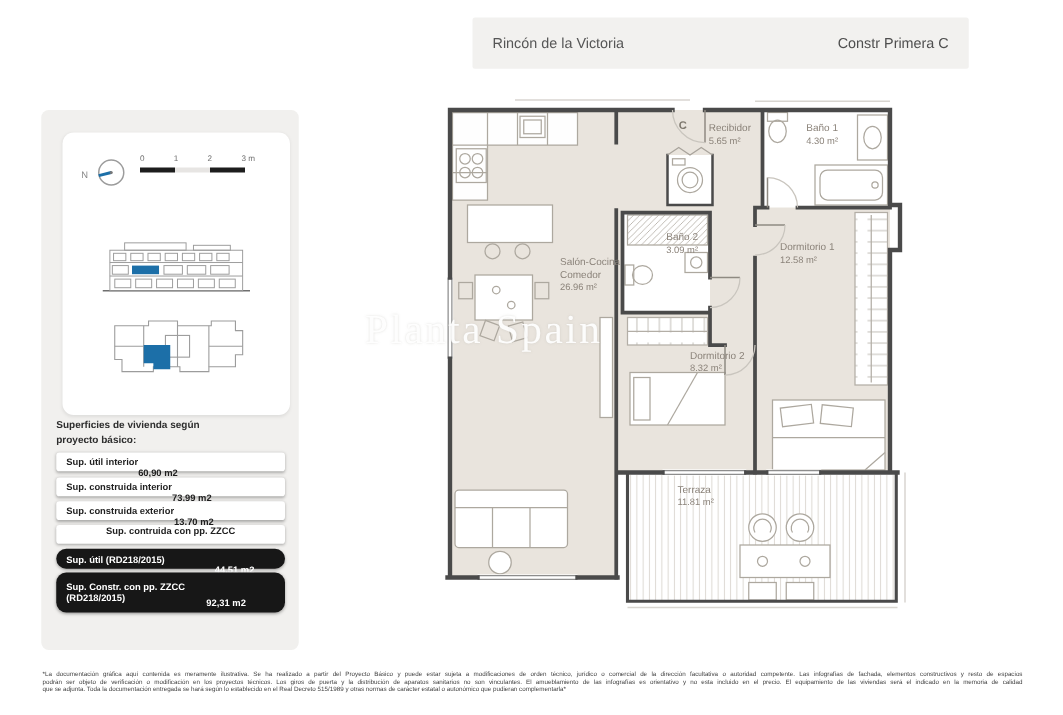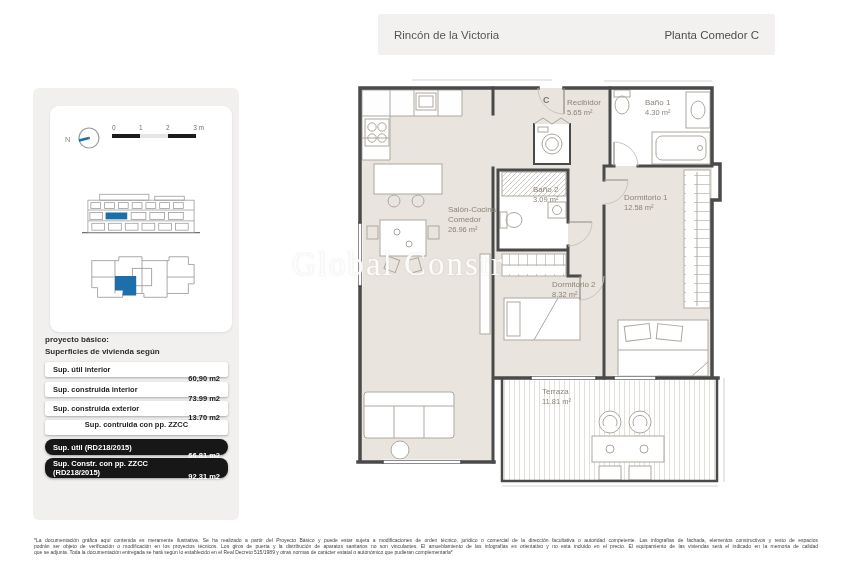--- a/index.html
+++ b/index.html
@@ -17,21 +17,21 @@
   .panel{left:33px;top:88px;width:206px;height:432px;background:#f1f0ee;border-radius:6px;}
   .card{left:50px;top:106px;width:182px;height:226px;background:#ffffff;border-radius:9px;
         box-shadow:0 1px 3px rgba(0,0,0,0.08);}
   .scalewrap{left:112px;top:124px;width:92px;}
   .scalenums{display:flex;justify-content:space-between;font-size:6.5px;color:#6f6f6f;padding:0 0 3px 0;}
   .scalebar{display:flex;height:4px;width:84px;}
   .scalebar .s1,.scalebar .s3{background:#1d1d1d;width:28px;height:4px;}
   .scalebar .s2{background:#e7e5e3;width:28px;height:4px;}
 
   .tabletitle{left:45px;top:334px;width:190px;font-size:8px;font-weight:700;color:#2e2e2e;line-height:1.45;}
-  .row{left:45px;width:183px;height:15px;display:flex;align-items:center;justify-content:space-between;
+  .row{left:45px;width:183px;height:15px;display:flex;align-items:center;
        padding:0 8px;box-sizing:border-box;font-size:7.5px;}
   .row.light{background:#ffffff;border-radius:2.5px;box-shadow:0 1px 2.5px rgba(0,0,0,0.30);color:#1f1f1f;}
   .row.dark{background:#171717;border-radius:8px;color:#ffffff;box-shadow:0 1px 2.5px rgba(0,0,0,0.35);}
   .row .lb{font-weight:600;}
   .row .vl{font-weight:700;margin-top:17px;}
   .row.dark .lb{font-weight:600;}
   .r6 .lb{display:block;width:112px;line-height:1.2;}
 
   
   .rl{font:8px "Liberation Sans","DejaVu Sans",sans-serif;fill:#8b837a;}
@@ -45,21 +45,21 @@
   .disc{left:34px;top:537px;width:784px;font-size:5px;line-height:6px;color:#3f3f3f;}
   .disc .j{text-align:justify;text-align-last:justify;}
 </style>
 </head>
 <body>
 
 <div class="page">
 
   <div class="abs hdr">
     <span class="proj">Rincón de la Victoria</span>
-    <span class="plan">Planta Comedor C</span>
+    <span class="plan">Constr Primera C</span>
   </div>
 
   <div class="abs panel"></div>
   <div class="abs card"></div>
 
   <svg class="abs" style="left:62px;top:124px;" width="44" height="28" viewBox="0 0 44 28">
     <text x="3" y="18" style="font:7.5px 'Liberation Sans',sans-serif;fill:#8a8a8a">N</text>
     <circle cx="27" cy="14" r="10" fill="#ffffff" stroke="#9c9c9c" stroke-width="1.2"></circle>
     <line x1="27" y1="14" x2="17" y2="16.5" stroke-width="2.4" stroke="#1c6fa8"></line>
     <circle cx="27" cy="14" r="1.2" fill="#777777"></circle>
@@ -115,45 +115,45 @@
       <line x1="58" y1="10" x2="58" y2="44"></line>
       <line x1="84" y1="10" x2="84" y2="44"></line>
       <rect x="48" y="18" width="20" height="18"></rect>
       <line x1="6" y1="27" x2="30" y2="27"></line>
       <line x1="84" y1="27" x2="112" y2="27"></line>
     </g>
     <path d="M30,26 H52 V46 H38 V41 H30 Z" stroke="none" fill="#1c6fa8"></path>
   </svg>
 
   <div class="abs tabletitle">
+    <div>Superficies de vivienda según</div>
     <div>proyecto básico:</div>
-    <div>Superficies de vivienda según</div>
   </div>
 
   <div class="abs row light" style="top:362px;">
     <span class="lb">Sup. útil interior</span>
     <span class="vl">60,90 m2</span>
   </div>
   <div class="abs row light" style="top:382px;">
     <span class="lb">Sup. construida interior</span>
     <span class="vl">73,99 m2</span>
   </div>
   <div class="abs row light" style="top:401px;">
     <span class="lb">Sup. construida exterior</span>
     <span class="vl">13,70 m2</span>
   </div>
   <div class="abs row light" style="top:420px;flex-direction:column;">
     <span class="lb">Sup. contruida con pp. ZZCC</span>
     <span class="vl">100,10 m2</span>
   </div>
   <div class="abs row dark" style="top:439px;height:16px;gap:40px;">
     <span class="lb">Sup. útil (RD218/2015)</span>
-    <span class="vl">66,81 m2</span>
-  </div>
-  <div class="abs row dark r6" style="top:458px;height:20px;">
+    <span class="vl">44,51 m2</span>
+  </div>
+  <div class="abs row dark r6" style="top:458px;height:32px;">
     <span class="lb">Sup. Constr. con pp. ZZCC (RD218/2015)</span>
     <span class="vl">92,31 m2</span>
   </div>
 
   <svg class="abs" style="left:352px;top:72px;" width="385" height="450" viewBox="0 0 385 450">
     <defs>
       <pattern id="deck" patternUnits="userSpaceOnUse" width="5" height="8">
         <path d="M2.5,0 V8" stroke="#dcd8d2" stroke-width="0.8"></path>
       </pattern>
       <pattern id="hatchD" patternUnits="userSpaceOnUse" width="5" height="5">
@@ -296,21 +296,21 @@
     <text class="ra" x="272" y="138">12.58 m²</text>
     <text class="rl" x="200" y="215">Dormitorio 2</text>
     <text class="ra" x="200" y="225">8.32 m²</text>
     <text class="rl" x="96" y="140">Salón-Cocina</text>
     <text class="rl" x="96" y="150">Comedor</text>
     <text class="ra" x="96" y="160">26.96 m²</text>
     <text class="rl" x="190" y="322">Terraza</text>
     <text class="ra" x="190" y="332">11.81 m²</text>
   </svg>
 
-  <div class="abs wm">Global Constr</div>
+  <div class="abs wm">Planta Spain</div>
 
   <div class="abs disc">
     <div class="j">*La documentación gráfica aquí contenida es meramente ilustrativa. Se ha realizado a partir del Proyecto Básico y puede estar sujeta a modificaciones de orden técnico, jurídico o comercial de la dirección facultativa o autoridad competente. Las infografías de fachada, elementos constructivos y resto de espacios</div>
     <div class="j">podrán ser objeto de verificación o modificación en los proyectos técnicos. Los giros de puerta y la distribución de aparatos sanitarios no son vinculantes. El amueblamiento de las infografías es orientativo y no esta incluido en el precio. El equipamiento de las viviendas será el indicado en la memoria de calidad</div>
     <div>que se adjunta. Toda la documentación entregada se hará según lo establecido en el Real Decreto 515/1989 y otras normas de carácter estatal o autonómico que pudieran complementarla*</div>
   </div>
 
 </div>
 
 </body></html>

